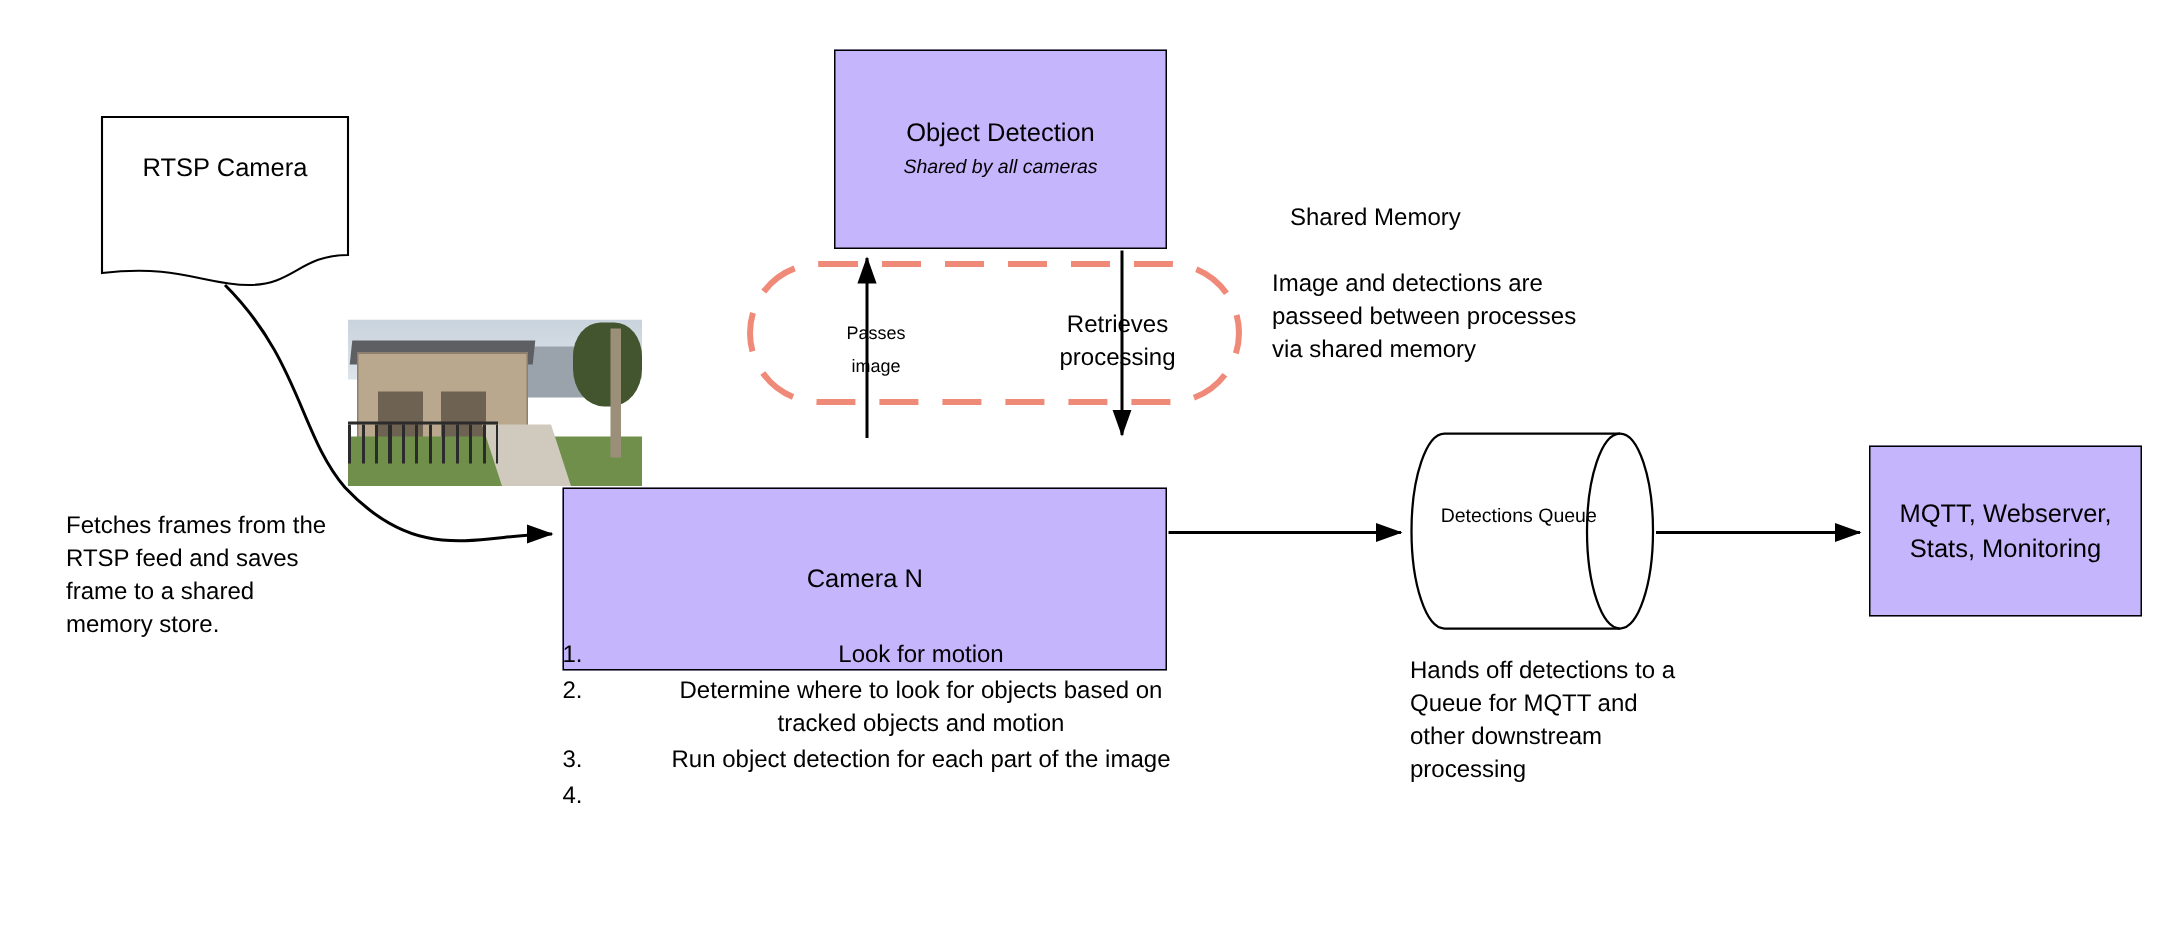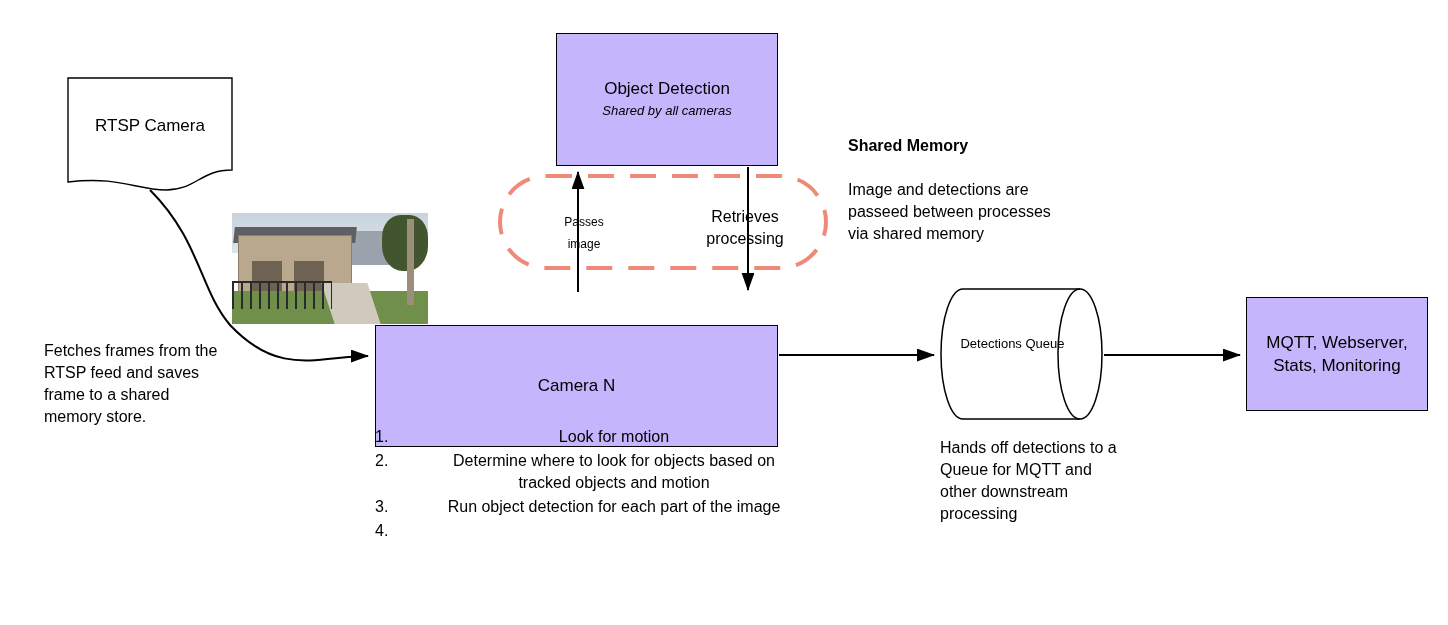--- a/index.html
+++ b/index.html
@@ -44,21 +44,21 @@
     line-height: 22px;
   }
   .node-sub {
     font-size: 13px;
     line-height: 22px;
     font-style: italic;
   }
   
   #rtsp-camera {
     left: 68px;
-    top: 78px;
+    top: 64px;
     width: 164px;
     height: 110px;
   }
   #rtsp-camera .doc-label {
     position: absolute;
     left: 0;
     top: 38px;
     width: 164px;
     text-align: center;
     font-size: 17px;
@@ -176,21 +176,22 @@
     font-size: 16px;
     line-height: 22px;
     white-space: pre-line;
   }
   #shared-memory-note {
     left: 848px;
     top: 113px;
     width: 215px;
   }
   #shared-memory-note .note-title {
-    font-weight: bold;
+    font-weight: normal;
+    margin-left: 12px;
   }
   #fetch-note {
     left: 44px;
     top: 340px;
     width: 180px;
   }
   #queue-note {
     left: 940px;
     top: 437px;
     width: 180px;

